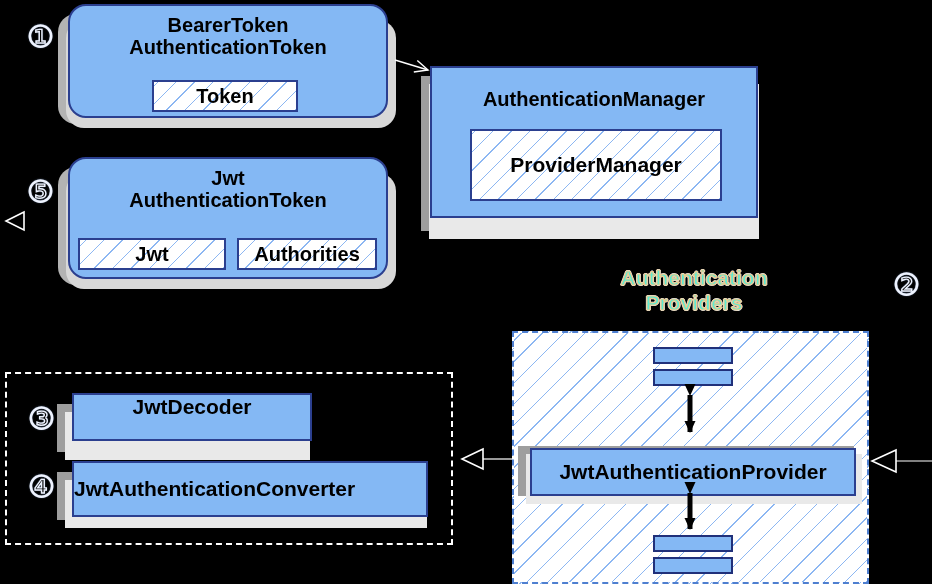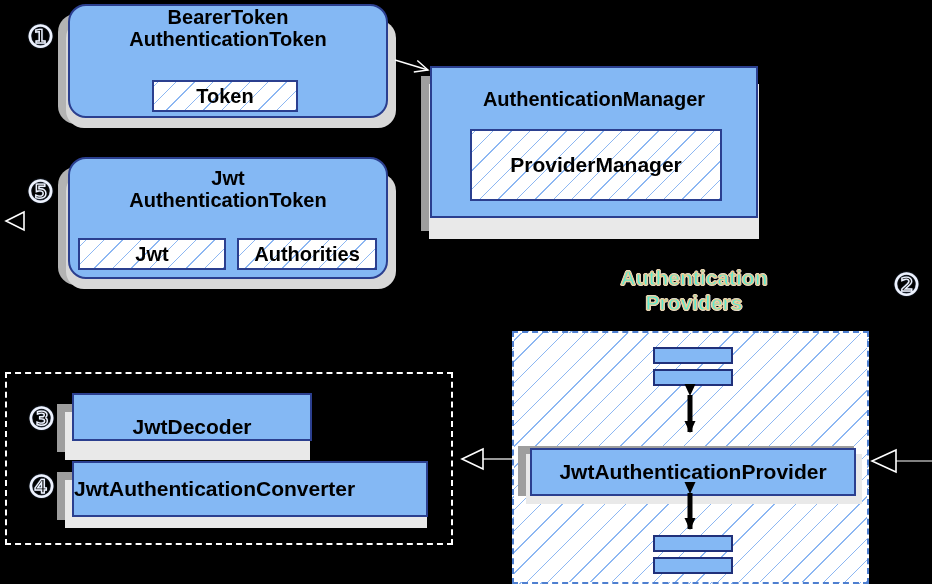--- a/index.html
+++ b/index.html
@@ -142,21 +142,21 @@
 <body>
 
 <div id="canvas">
 
   <div class="stepnum" style="left:27px; top:22px;">①</div>
 
   <div class="node">
     <div class="shadow-round-a" style="left:58px; top:14px; width:330px; height:110px;"></div>
     <div class="shadow-round-b" style="left:66px; top:20px; width:330px; height:108px;"></div>
     <div class="classbox rounded" style="left:68px; top:4px; width:320px; height:114px;">
-      <span class="title" style="display:block; ">BearerToken</span>
+      <span class="title" style="display:block; margin-top:8px;">BearerToken</span>
       <span class="title" style="display:block;">AuthenticationToken</span>
     </div>
     <div class="hatchbox" style="left:152px; top:80px; width:146px; height:32px;">Token</div>
   </div>
 
   <div class="stepnum" style="left:27px; top:177px;">⑤</div>
 
   <div class="node">
     <div class="shadow-round-a" style="left:58px; top:167px; width:330px; height:118px;"></div>
     <div class="shadow-round-b" style="left:66px; top:173px; width:330px; height:116px;"></div>
@@ -201,21 +201,21 @@
     </div>
   </div>
 
   <div class="dashed-container plain" style="left:5px; top:372px; width:448px; height:173px;"></div>
 
   <div class="stepnum" style="left:28px; top:404px;">③</div>
 
   <div class="node">
     <div class="shadow-a" style="left:57px; top:404px; width:245px; height:48px;"></div>
     <div class="shadow-b" style="left:65px; top:412px; width:245px; height:48px;"></div>
-    <div class="classbox" style="left:72px; top:393px; width:240px; height:48px; display:flex; align-items:flex-end; justify-content:center;">
+    <div class="classbox" style="left:72px; top:393px; width:240px; height:48px; display:flex; align-items:flex-start; justify-content:center;">
       <span style="font-size:21px; font-weight:bold;">JwtDecoder</span>
     </div>
   </div>
 
   <div class="stepnum" style="left:28px; top:472px;">④</div>
 
   <div class="node">
     <div class="shadow-a" style="left:57px; top:472px; width:362px; height:48px;"></div>
     <div class="shadow-b" style="left:65px; top:480px; width:362px; height:48px;"></div>
     <div class="classbox" style="left:72px; top:461px; width:356px; height:56px; display:flex; align-items:center; justify-content:flex-start;">

